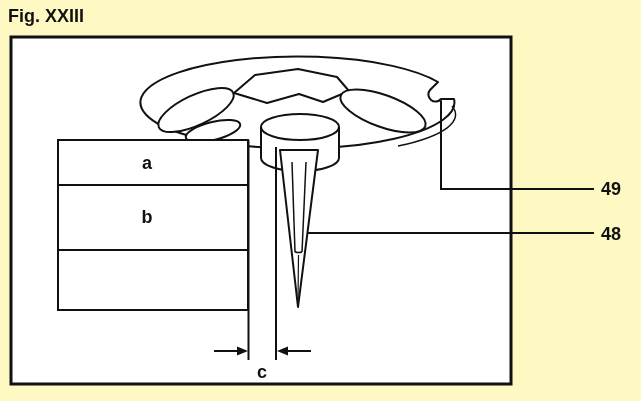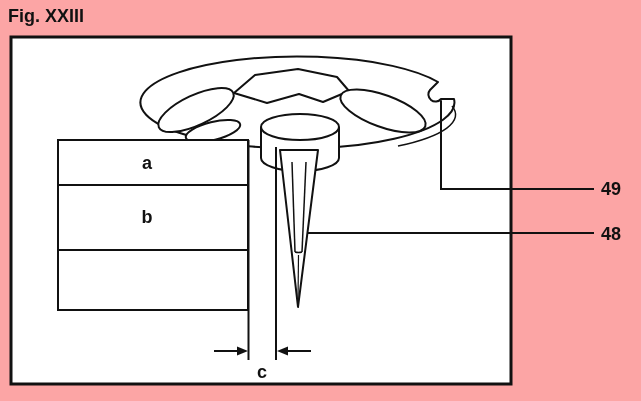--- a/index.html
+++ b/index.html
@@ -4,21 +4,21 @@
 <style>
   html, body {
     margin: 0;
     padding: 0;
     background: #ffffff;
   }
   .page {
     position: relative;
     width: 641px;
     height: 401px;
-    background: #fca5a5;
+    background: #fef9c3;
     overflow: hidden;
   }
   svg text {
     font-family: "Liberation Sans", sans-serif;
     font-weight: bold;
     fill: #111111;
   }
   .title-text { font-size: 18px; }
   .part-label { font-size: 18px; }
   .ref-label  { font-size: 18px; }

